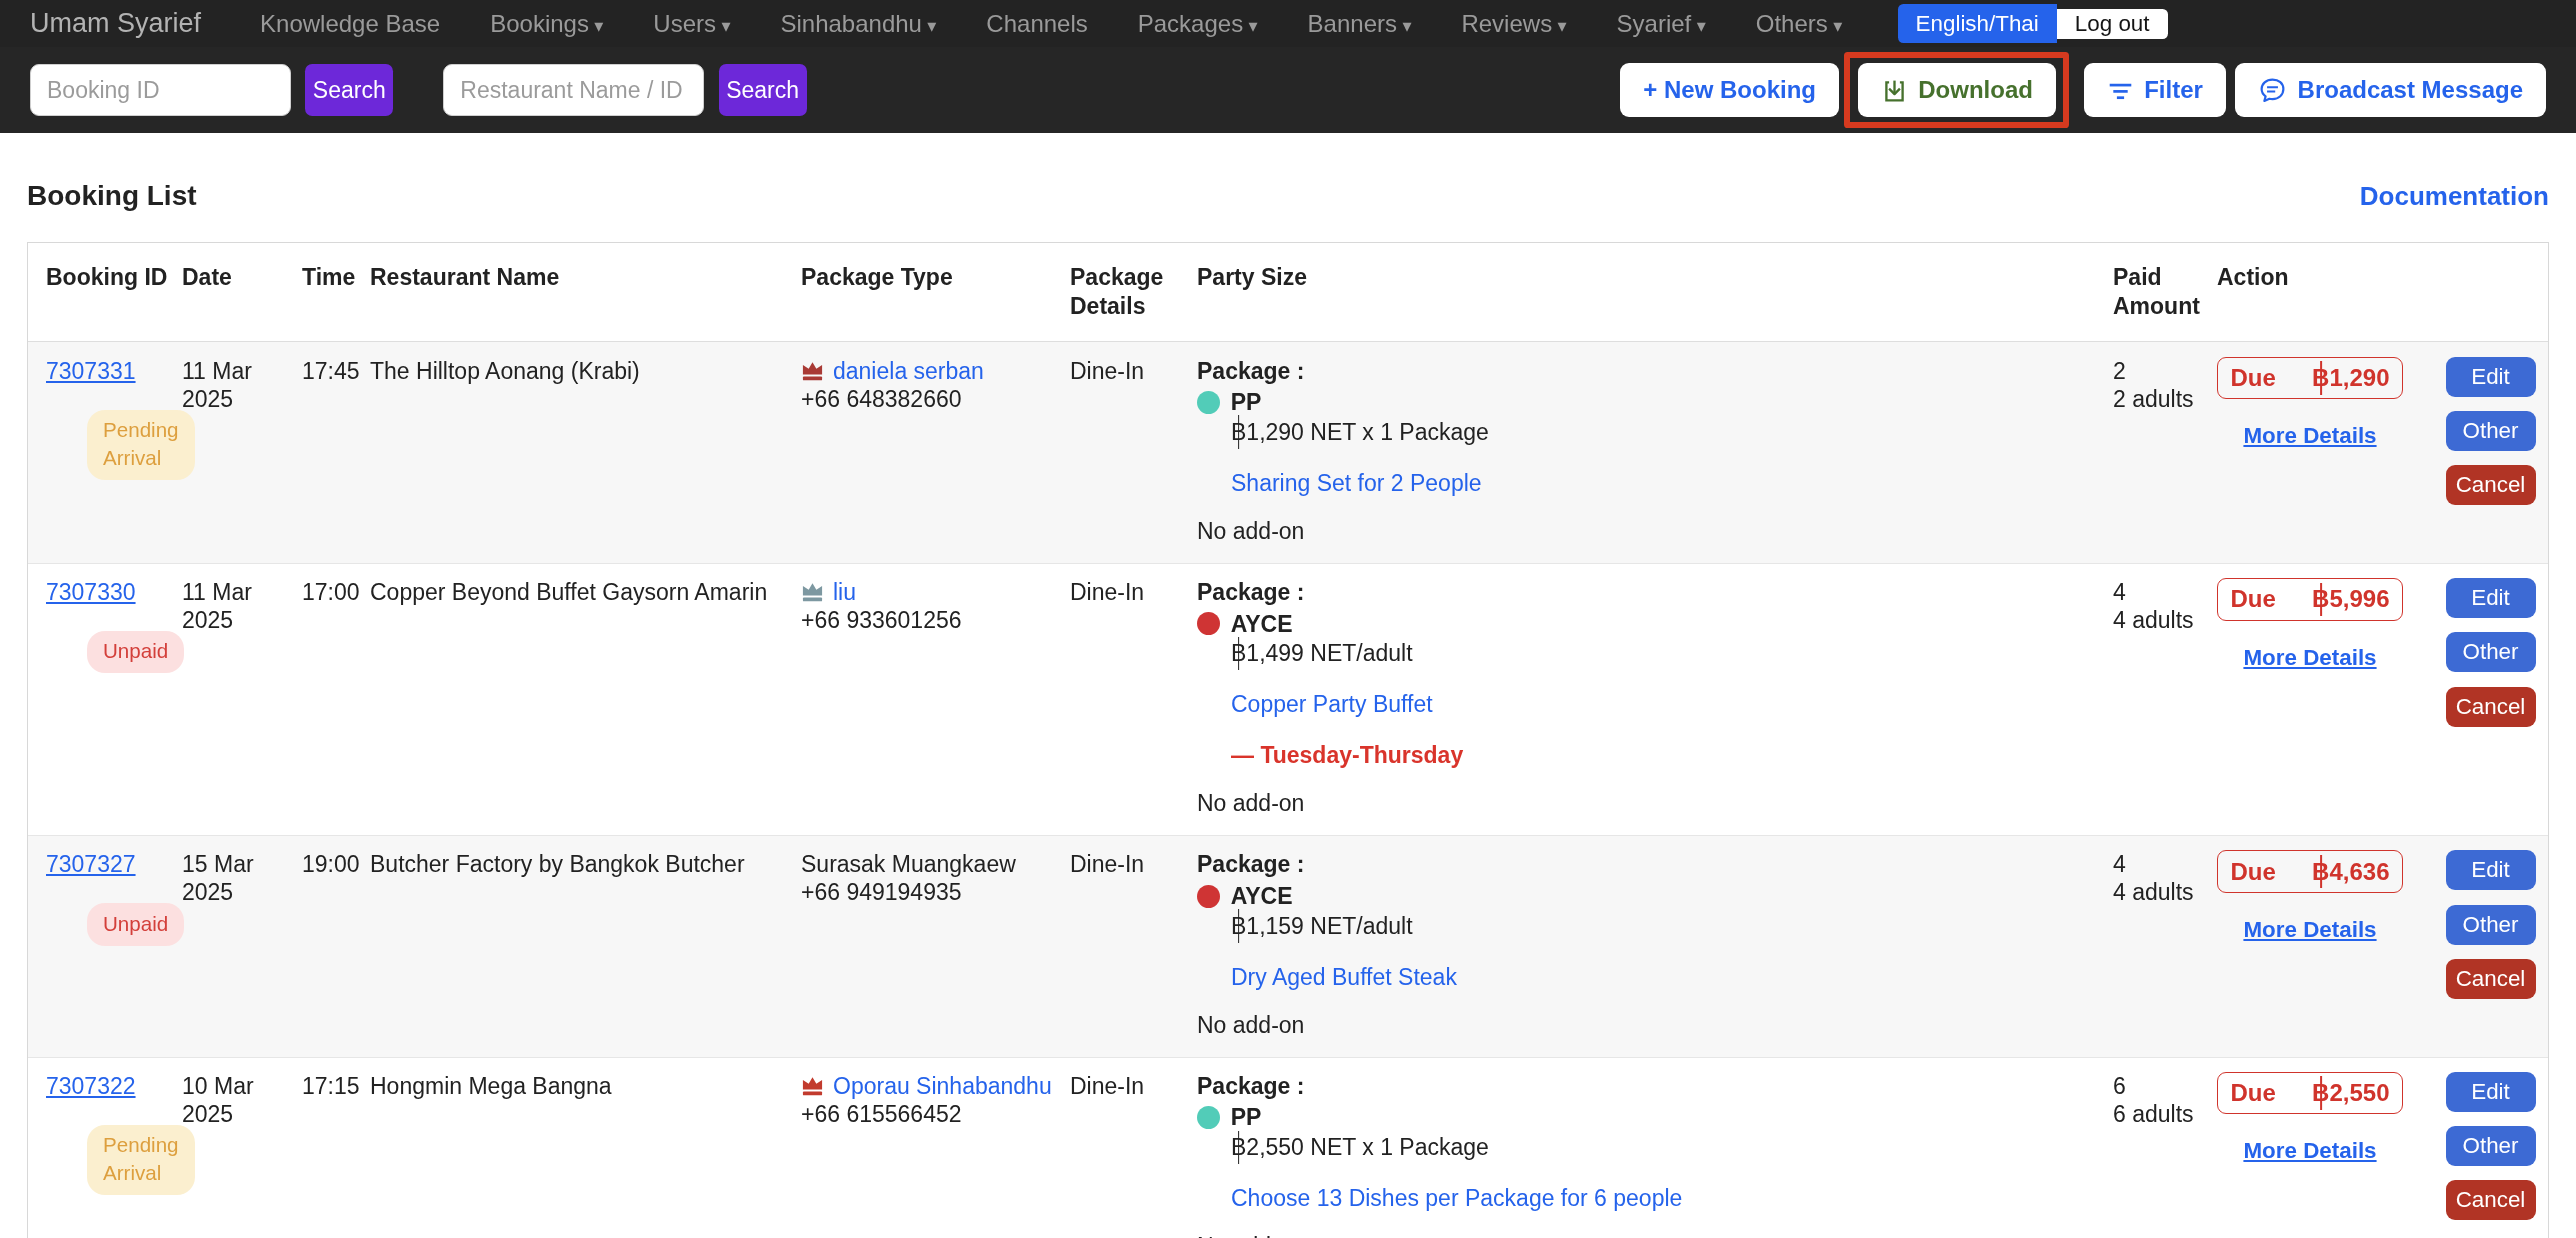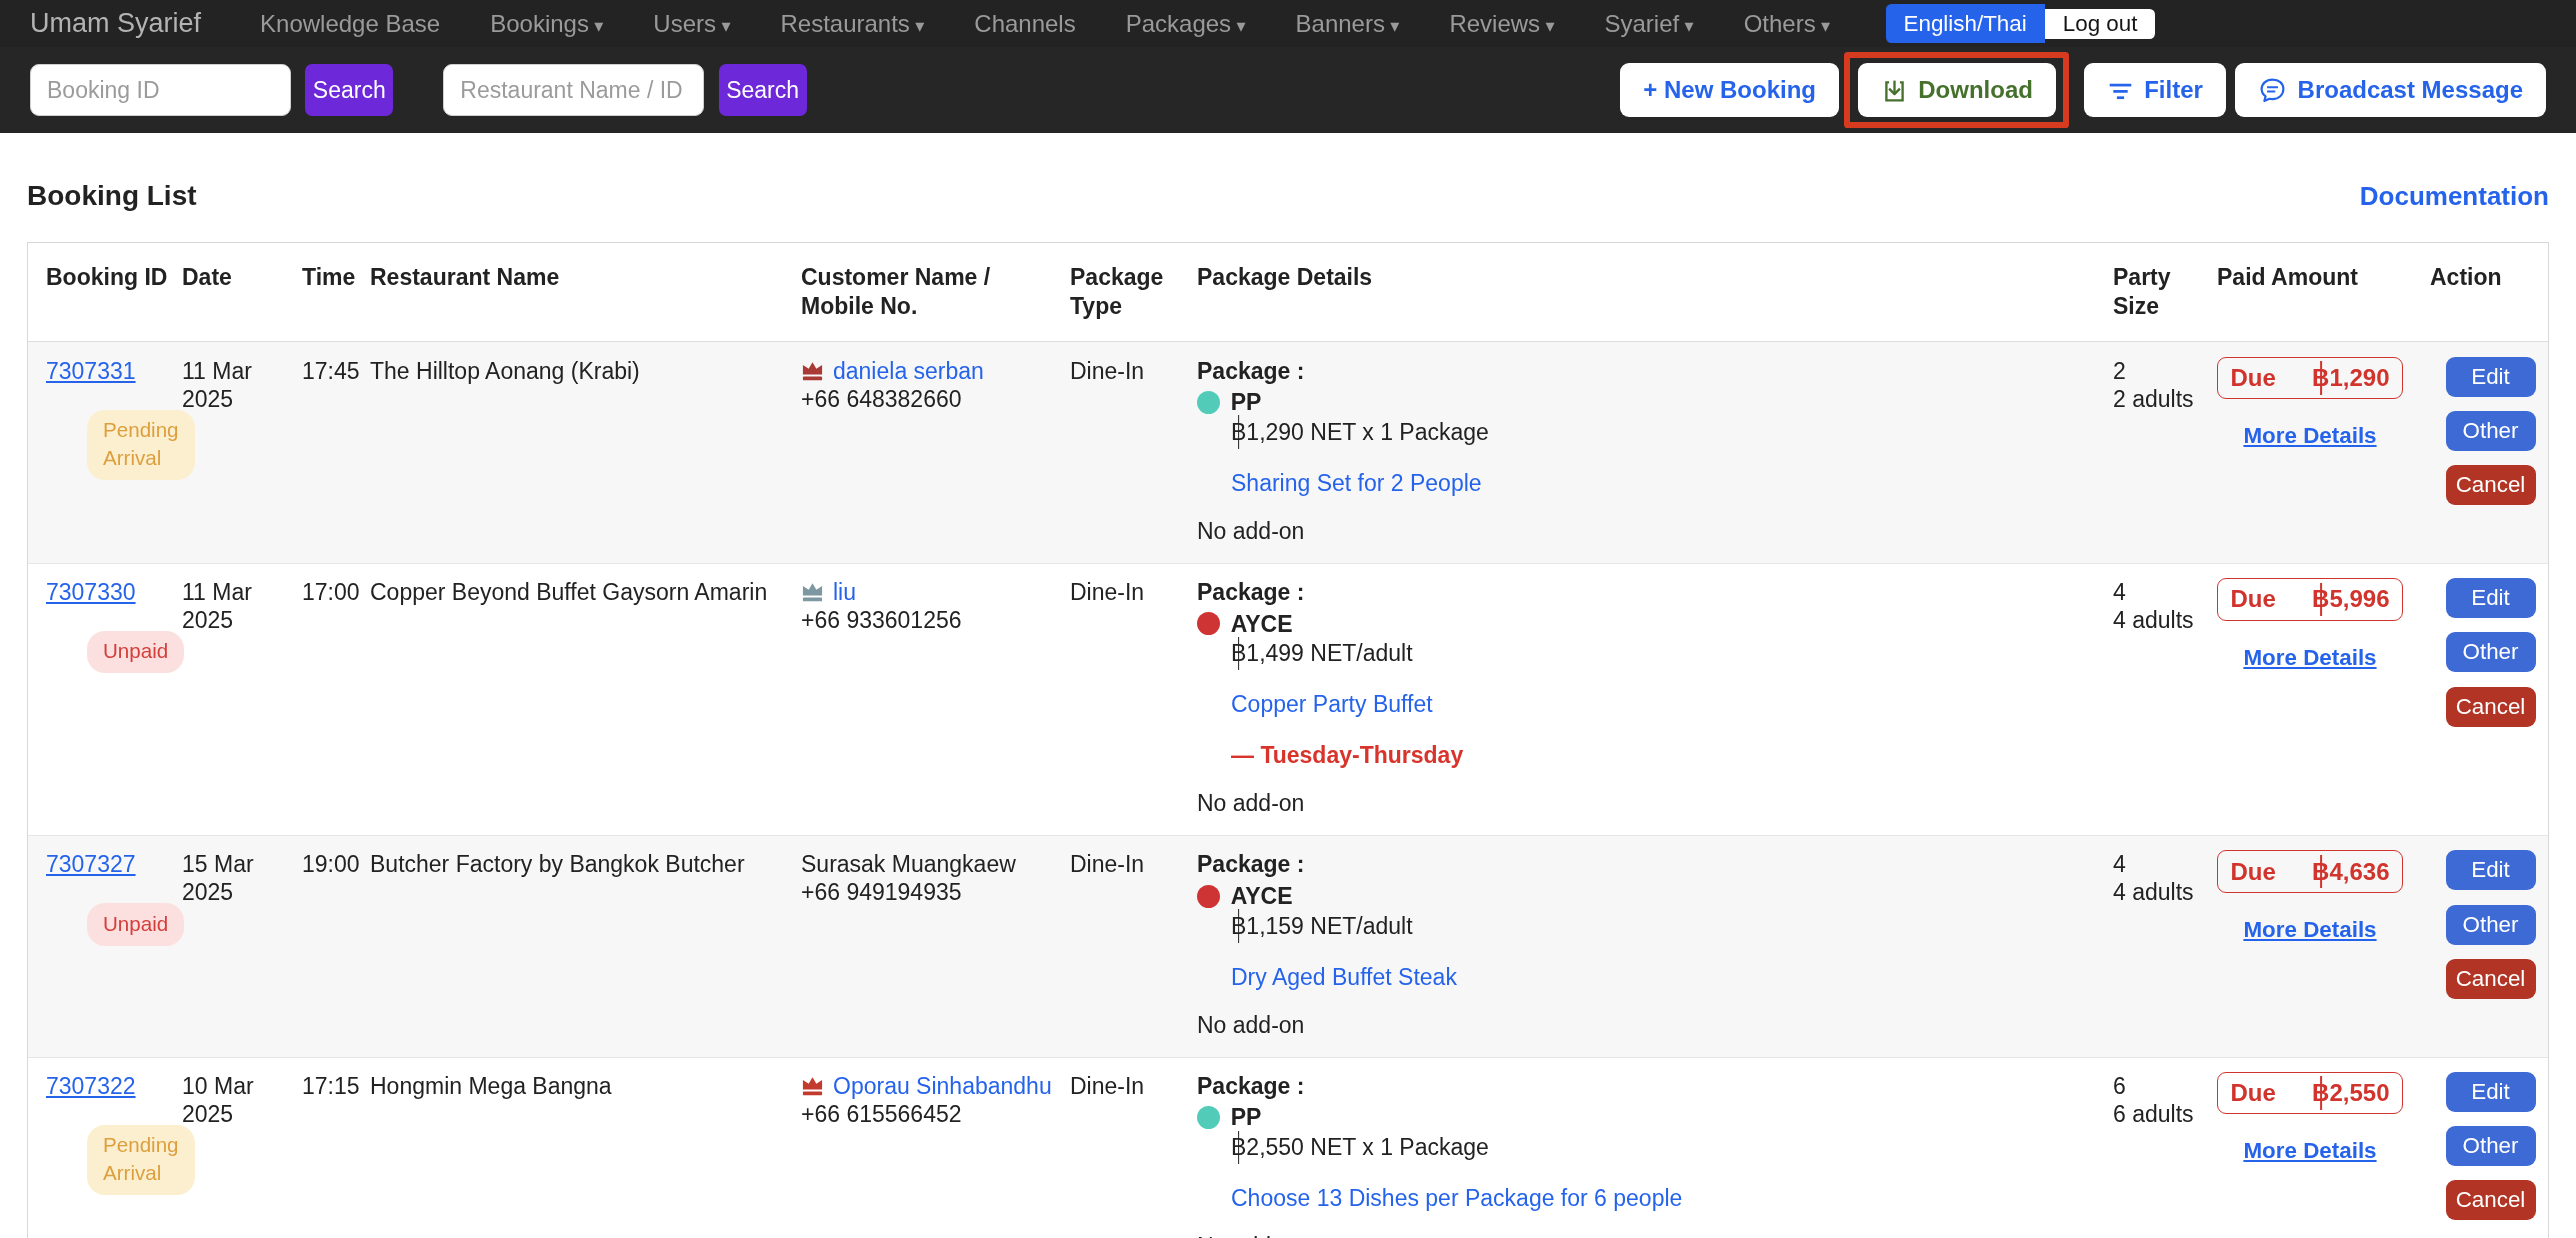--- a/index.html
+++ b/index.html
@@ -78,21 +78,21 @@
 </style>
 </head>
 <body>
 
 <header class="topnav">
   <div class="brand">Umam Syarief</div>
   <nav class="nav-items" id="nav-items">
       <span class="nav-item"><span>Knowledge Base</span></span>
       <span class="nav-item"><span>Bookings</span><span class="caret">▾</span></span>
       <span class="nav-item"><span>Users</span><span class="caret">▾</span></span>
-      <span class="nav-item"><span>Restaurants</span><span class="caret">▾</span></span>
+      <span class="nav-item"><span>Sinhabandhu</span><span class="caret">▾</span></span>
       <span class="nav-item"><span>Channels</span></span>
       <span class="nav-item"><span>Packages</span><span class="caret">▾</span></span>
       <span class="nav-item"><span>Banners</span><span class="caret">▾</span></span>
       <span class="nav-item"><span>Reviews</span><span class="caret">▾</span></span>
       <span class="nav-item"><span>Syarief</span><span class="caret">▾</span></span>
       <span class="nav-item"><span>Others</span><span class="caret">▾</span></span>
     </nav>
   <div class="nav-buttons">
     <button class="btn-lang">English/Thai</button>
     <button class="btn-logout">Log out</button>
@@ -143,21 +143,20 @@
     <div class="page-title">Booking List</div>
     <a class="doc-link">Documentation</a>
   </div>
 
   <div class="table">
     <div class="tgrid thead" id="table-header">
         <div class="th">Booking ID</div>
         <div class="th">Date</div>
         <div class="th">Time</div>
         <div class="th">Restaurant Name</div>
-        <div class="th">Customer Name / Mobile No.</div>
         <div class="th">Package Type</div>
         <div class="th">Package Details</div>
         <div class="th">Party Size</div>
         <div class="th">Paid Amount</div>
         <div class="th">Action</div>
       </div>
     <div id="table-body">
         <div class="tgrid trow odd">
           <div class="td"><a class="id-link">7307331</a><br><span class="badge pending">Pending Arrival</span></div>
           <div class="td">11 Mar<br>2025</div>

